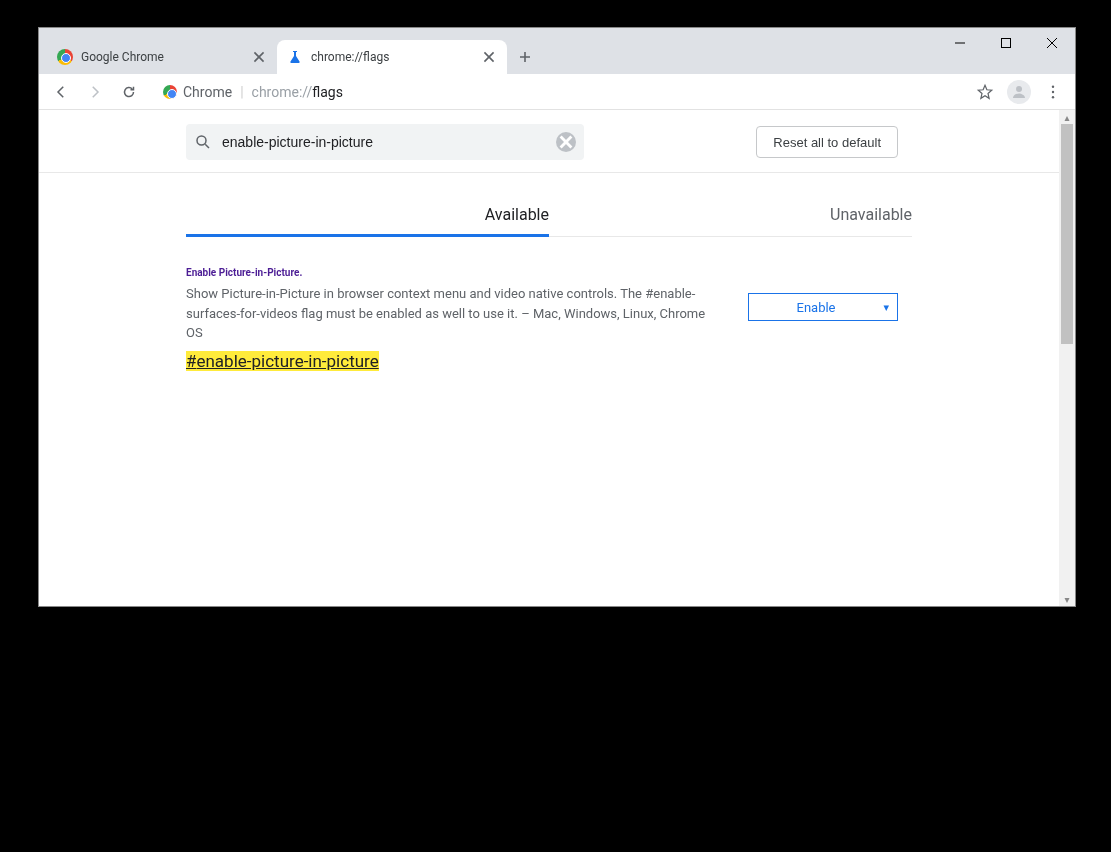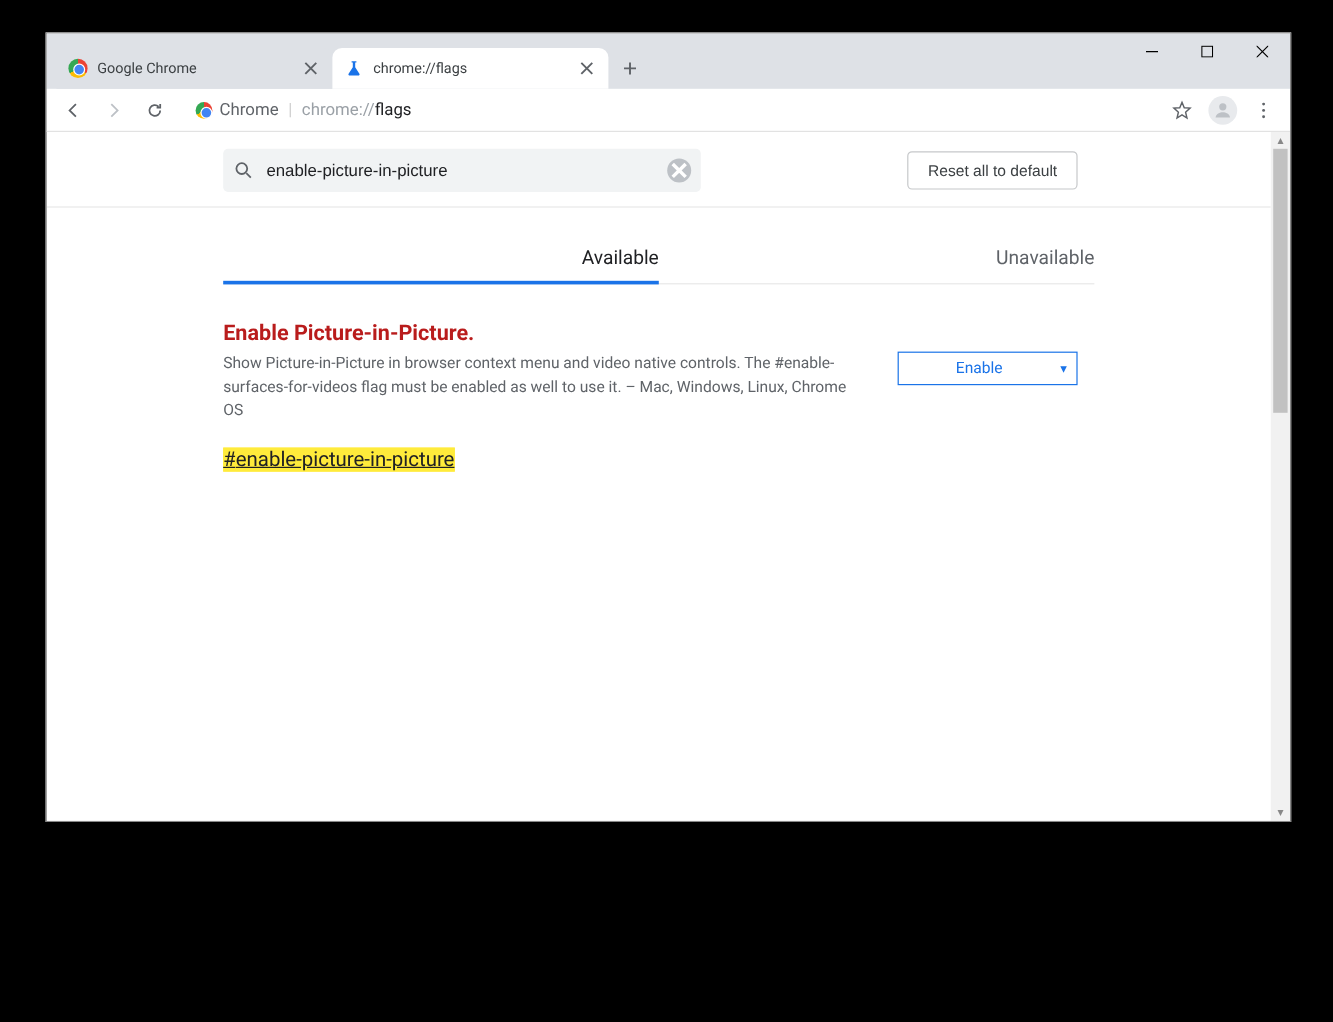--- a/index.html
+++ b/index.html
@@ -8,21 +8,21 @@
     background: #000;
     width: 1111px;
     height: 852px;
     position: relative;
   }
   .window {
     position: absolute;
     top: 27px;
     left: 38px;
     width: 1038px;
-    height: 658px;
+    height: 580px;
     background: #fff;
     border: 1px solid #888;
     display: flex;
     flex-direction: column;
   }
   
   .titlebar {
     height: 46px;
     background: #dee1e6;
     display: flex;
@@ -258,30 +258,30 @@
     margin: 0 auto;
     padding: 30px 14px 0 0;
   }
   .flag-item {
     display:flex;
     gap: 26px;
     align-items: flex-start;
   }
   .flag-text { flex: 1; }
   .flag-title {
-    font-size: 18px;
+    font-size: 10px;
     font-weight: 700;
-    color: #b91c1c;
+    color: #4c1d95;
     margin-bottom: 6px;
   }
   .flag-desc {
     font-size: 13px;
     color: #5f6368;
     line-height: 1.5;
-    margin-bottom: 20px;
+    margin-bottom: 8px;
   }
   .flag-anchor {
     font-size: 17px;
     text-decoration: underline;
     color: #202124;
     background: #ffeb3b;
     display:inline;
   }
   .flag-anchor .prefix {
     background: #ffeb3b;

